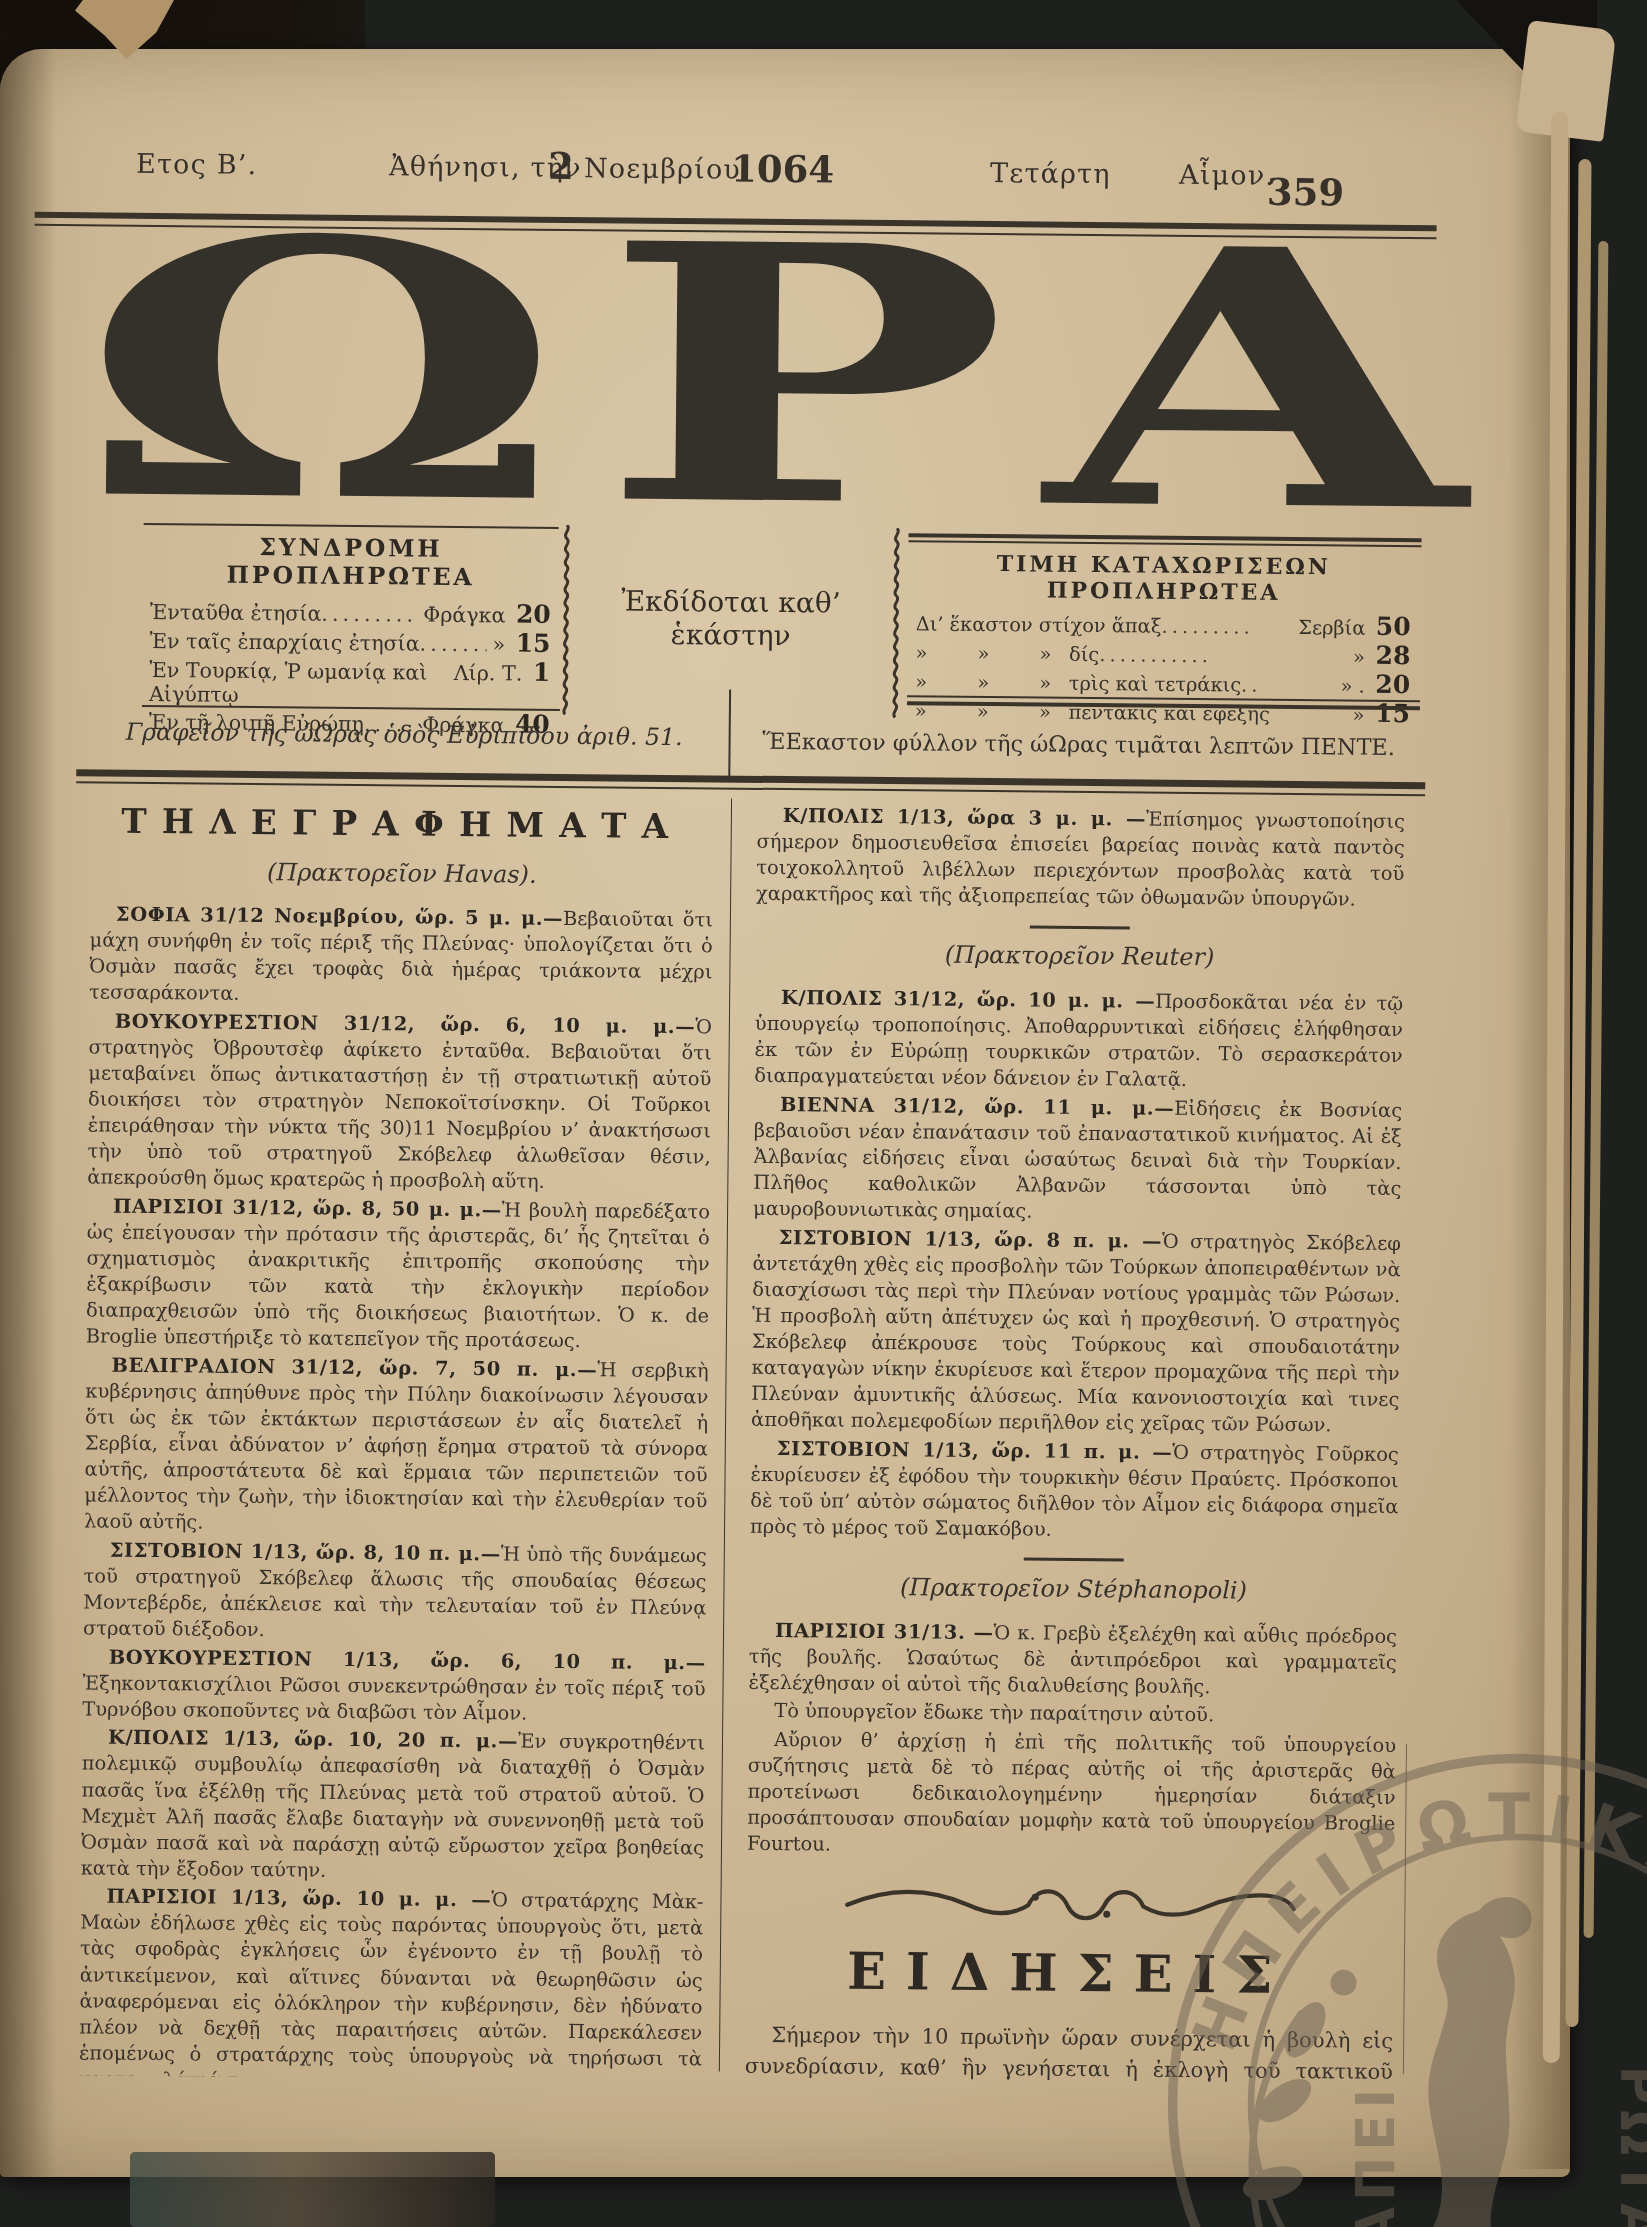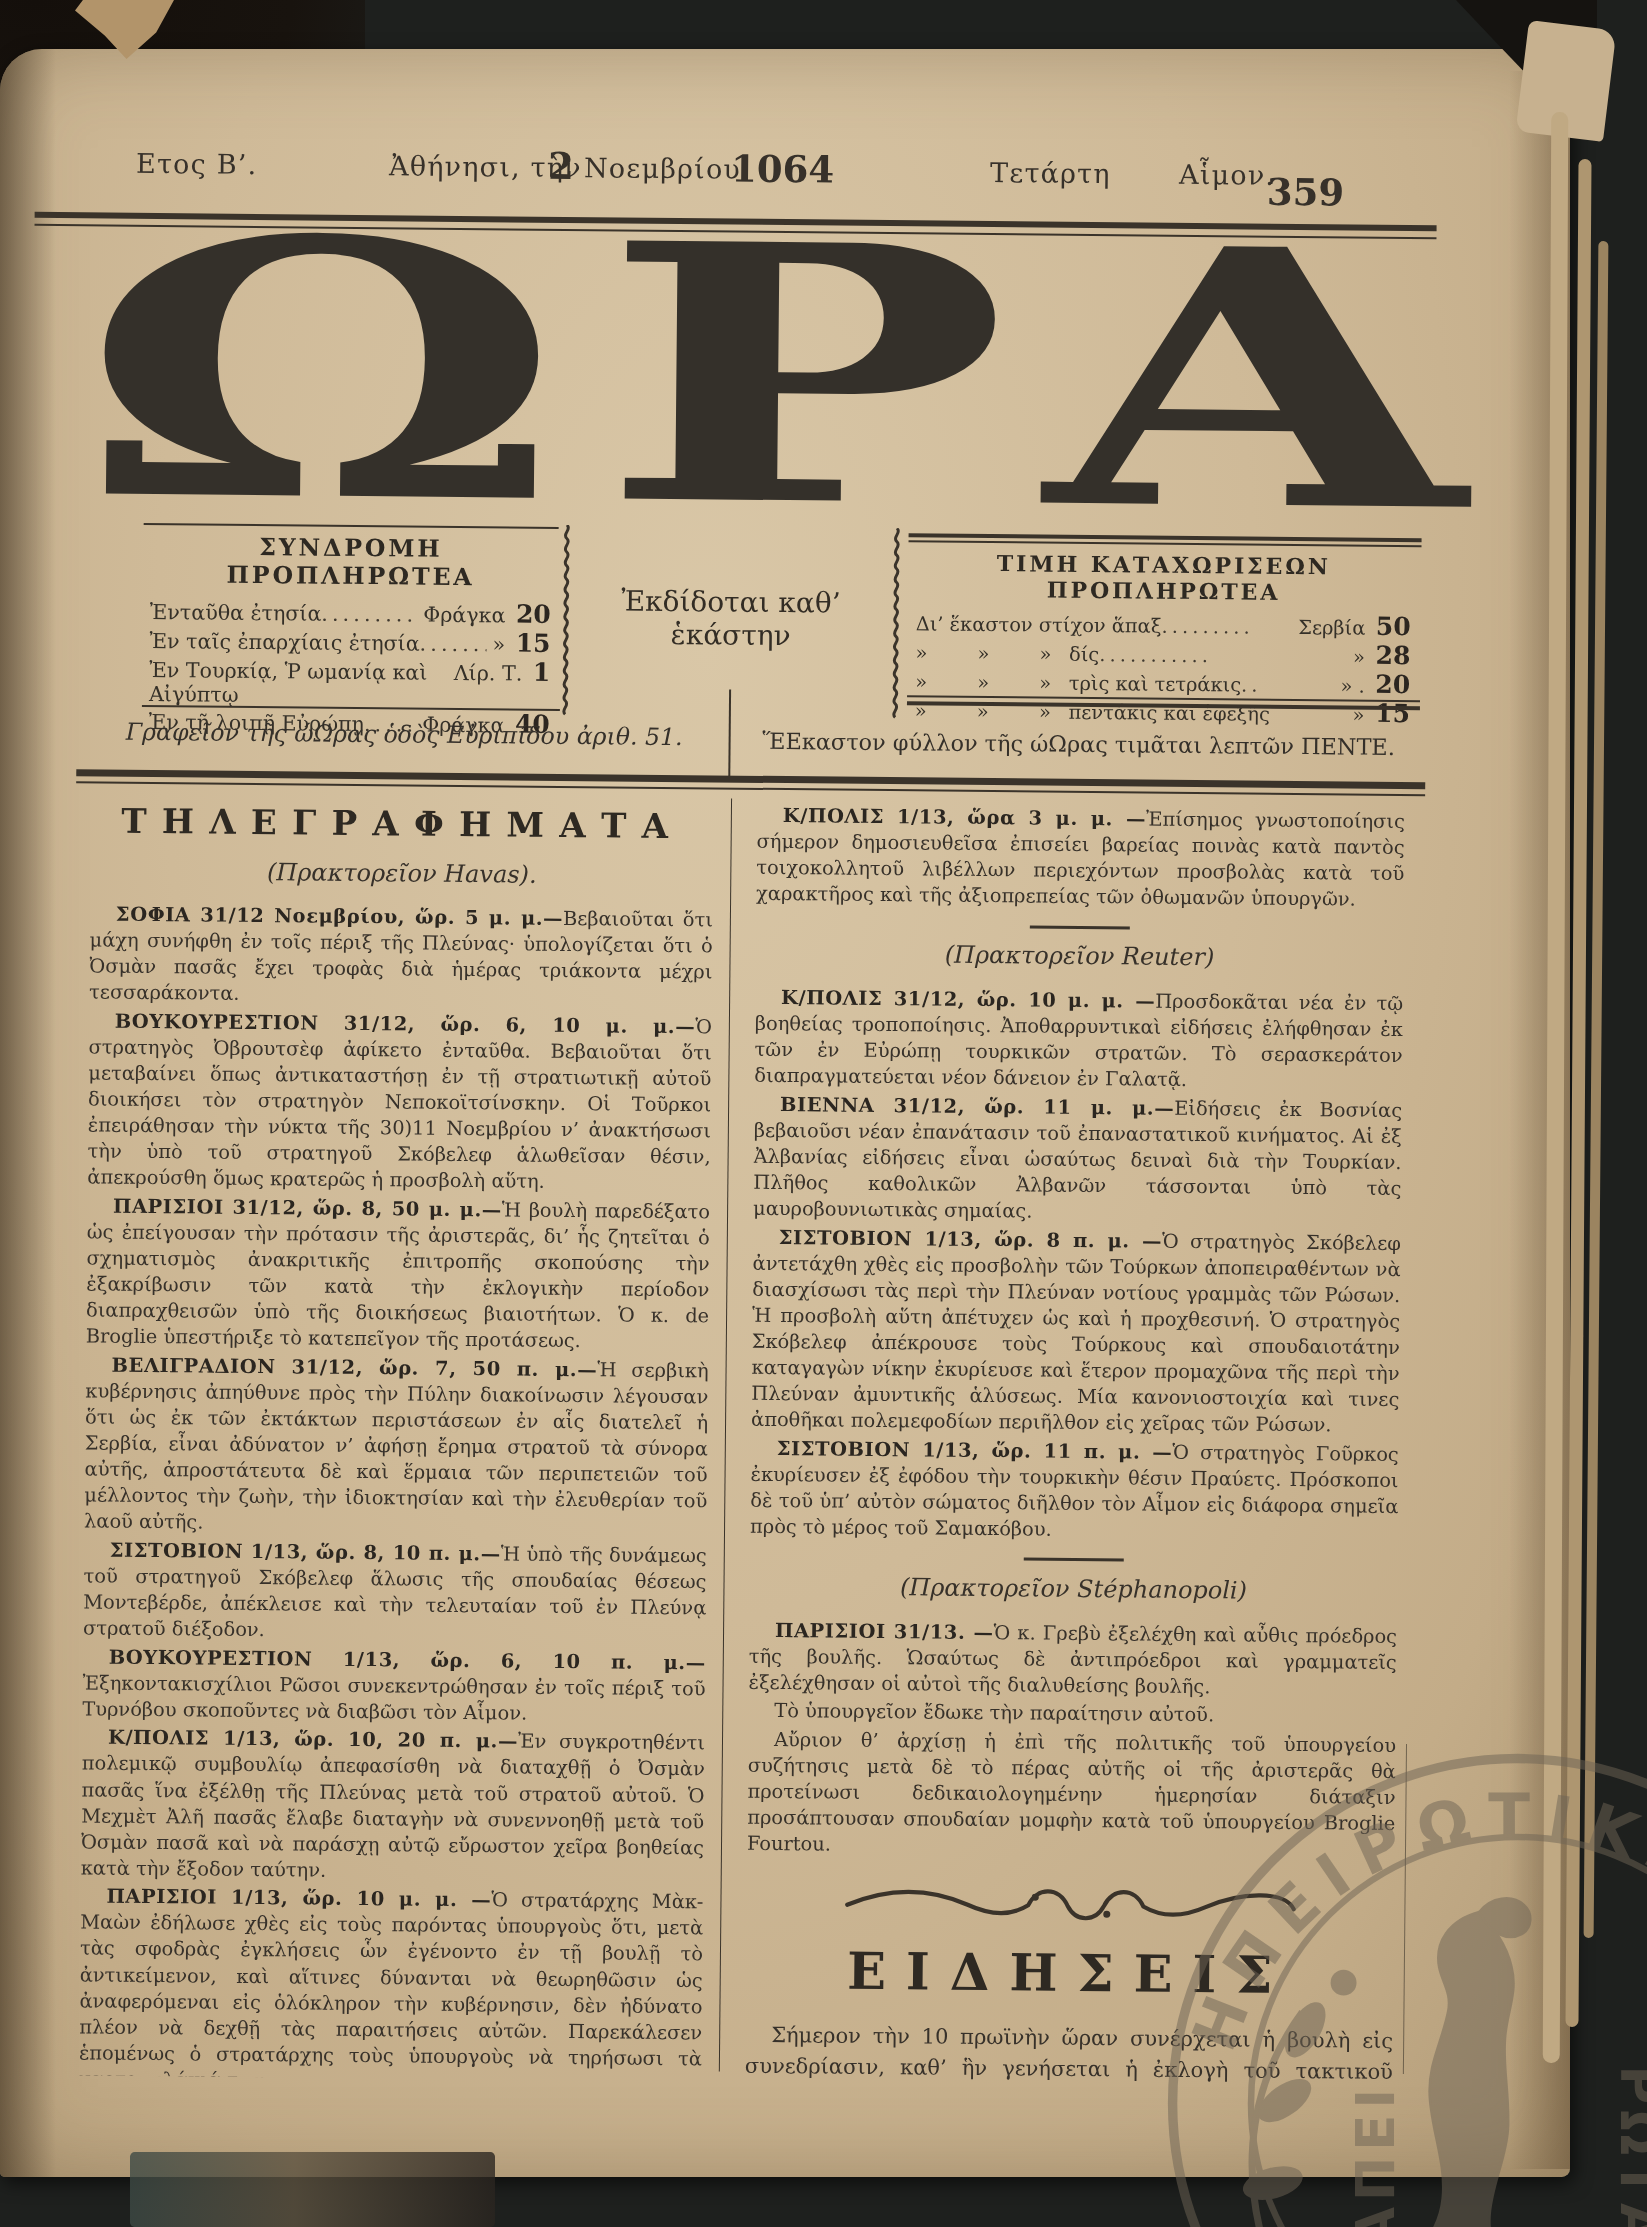--- a/index.html
+++ b/index.html
@@ -204,21 +204,21 @@
     <p><b class="dl">ΒΟΥΚΟΥΡΕΣΤΙΟΝ 1/13, ὥρ. 6, 10 π. μ.—</b><span>Ἐξηκοντακισχίλιοι Ρῶσοι συνεκεντρώθησαν ἐν τοῖς πέριξ τοῦ Τυρνόβου σκοποῦντες νὰ διαβῶσι τὸν Αἷμον.</span></p>
     <p><b class="dl">Κ/ΠΟΛΙΣ 1/13, ὥρ. 10, 20 π. μ.—</b><span>Ἐν συγκροτηθέντι πολεμικῷ συμβουλίῳ ἀπεφασίσθη νὰ διαταχθῇ ὁ Ὀσμὰν πασᾶς ἵνα ἐξέλθῃ τῆς Πλεύνας μετὰ τοῦ στρατοῦ αὐτοῦ. Ὁ Μεχμὲτ Ἀλῆ πασᾶς ἔλαβε διαταγὴν νὰ συνεννοηθῇ μετὰ τοῦ Ὀσμὰν πασᾶ καὶ νὰ παράσχῃ αὐτῷ εὔρωστον χεῖρα βοηθείας κατὰ τὴν ἔξοδον ταύτην.</span></p>
     <p><b class="dl">ΠΑΡΙΣΙΟΙ 1/13, ὥρ. 10 μ. μ. —</b><span>Ὁ στρατάρχης Μὰκ-Μαὼν ἐδήλωσε χθὲς εἰς τοὺς παρόντας ὑπουργοὺς ὅτι, μετὰ τὰς σφοδρὰς ἐγκλήσεις ὧν ἐγένοντο ἐν τῇ βουλῇ τὸ ἀντικείμενον, καὶ αἵτινες δύνανται νὰ θεωρηθῶσιν ὡς ἀναφερόμεναι εἰς ὁλόκληρον τὴν κυβέρνησιν, δὲν ἠδύνατο πλέον νὰ δεχθῇ τὰς παραιτήσεις αὐτῶν. Παρεκάλεσεν ἑπομένως ὁ στρατάρχης τοὺς ὑπουργοὺς νὰ τηρήσωσι τὰ χαρτοφυλάκιά των.</span></p>
 
   </div>
 
   <div class="col" style="left:763px;top:797px;width:648px;height:1279px;">
     <p><b class="dl">Κ/ΠΟΛΙΣ 1/13, ὥρα 3 μ. μ. —</b><span>Ἐπίσημος γνωστοποίησις σήμερον δημοσιευθεῖσα ἐπισείει βαρείας ποινὰς κατὰ παντὸς τοιχοκολλητοῦ λιβέλλων περιεχόντων προσβολὰς κατὰ τοῦ χαρακτῆρος καὶ τῆς ἀξιοπρεπείας τῶν ὀθωμανῶν ὑπουργῶν.</span></p>
     <div class="mini-rule"></div>
     <div class="agency">(Πρακτορεῖον Reuter)</div>
-    <p><b class="dl">Κ/ΠΟΛΙΣ 31/12, ὥρ. 10 μ. μ. —</b><span>Προσδοκᾶται νέα ἐν τῷ βοηθείας τροποποίησις. Ἀποθαρρυντικαὶ εἰδήσεις ἐλήφθησαν ἐκ τῶν ἐν Εὐρώπῃ τουρκικῶν στρατῶν. Τὸ σερασκεράτον διαπραγματεύεται νέον δάνειον ἐν Γαλατᾷ.</span></p>
+    <p><b class="dl">Κ/ΠΟΛΙΣ 31/12, ὥρ. 10 μ. μ. —</b><span>Προσδοκᾶται νέα ἐν τῷ ὑπουργείῳ τροποποίησις. Ἀποθαρρυντικαὶ εἰδήσεις ἐλήφθησαν ἐκ τῶν ἐν Εὐρώπῃ τουρκικῶν στρατῶν. Τὸ σερασκεράτον διαπραγματεύεται νέον δάνειον ἐν Γαλατᾷ.</span></p>
     <p><b class="dl">ΒΙΕΝΝΑ 31/12, ὥρ. 11 μ. μ.—</b><span>Εἰδήσεις ἐκ Βοσνίας βεβαιοῦσι νέαν ἐπανάτασιν τοῦ ἐπαναστατικοῦ κινήματος. Αἱ ἐξ Ἀλβανίας εἰδήσεις εἶναι ὡσαύτως δειναὶ διὰ τὴν Τουρκίαν. Πλῆθος καθολικῶν Ἀλβανῶν τάσσονται ὑπὸ τὰς μαυροβουνιωτικὰς σημαίας.</span></p>
     <p><b class="dl">ΣΙΣΤΟΒΙΟΝ 1/13, ὥρ. 8 π. μ. —</b><span>Ὁ στρατηγὸς Σκόβελεφ ἀντετάχθη χθὲς εἰς προσβολὴν τῶν Τούρκων ἀποπειραθέντων νὰ διασχίσωσι τὰς περὶ τὴν Πλεύναν νοτίους γραμμὰς τῶν Ρώσων. Ἡ προσβολὴ αὕτη ἀπέτυχεν ὡς καὶ ἡ προχθεσινή. Ὁ στρατηγὸς Σκόβελεφ ἀπέκρουσε τοὺς Τούρκους καὶ σπουδαιοτάτην καταγαγὼν νίκην ἐκυρίευσε καὶ ἕτερον προμαχῶνα τῆς περὶ τὴν Πλεύναν ἀμυντικῆς ἁλύσεως. Μία κανονιοστοιχία καὶ τινες ἀποθῆκαι πολεμεφοδίων περιῆλθον εἰς χεῖρας τῶν Ρώσων.</span></p>
     <p><b class="dl">ΣΙΣΤΟΒΙΟΝ 1/13, ὥρ. 11 π. μ. —</b><span>Ὁ στρατηγὸς Γοῦρκος ἐκυρίευσεν ἐξ ἐφόδου τὴν τουρκικὴν θέσιν Πραύετς. Πρόσκοποι δὲ τοῦ ὑπ’ αὐτὸν σώματος διῆλθον τὸν Αἷμον εἰς διάφορα σημεῖα πρὸς τὸ μέρος τοῦ Σαμακόβου.</span></p>
     <div class="mini-rule"></div>
     <div class="agency">(Πρακτορεῖον Stéphanopoli)</div>
     <p><b class="dl">ΠΑΡΙΣΙΟΙ 31/13. —</b><span>Ὁ κ. Γρεβὺ ἐξελέχθη καὶ αὖθις πρόεδρος τῆς βουλῆς. Ὡσαύτως δὲ ἀντιπρόεδροι καὶ γραμματεῖς ἐξελέχθησαν οἱ αὐτοὶ τῆς διαλυθείσης βουλῆς.</span></p>
     <p>Τὸ ὑπουργεῖον ἔδωκε τὴν παραίτησιν αὐτοῦ.</p>
     <p>Αὔριον θ’ ἀρχίσῃ ἡ ἐπὶ τῆς πολιτικῆς τοῦ ὑπουργείου συζήτησις μετὰ δὲ τὸ πέρας αὐτῆς οἱ τῆς ἀριστερᾶς θὰ προτείνωσι δεδικαιολογημένην ἡμερησίαν διάταξιν προσάπτουσαν σπουδαίαν μομφὴν κατὰ τοῦ ὑπουργείου Broglie Fourtou.</p>
     <svg class="ornament" width="460" height="47" viewBox="0 0 780 80">
       <path d="M10 46 C 80 16 150 16 215 44 C 255 62 290 62 318 44 C 333 12 370 12 385 44 C 400 72 432 72 447 44 C 462 12 499 12 514 44 C 545 62 580 62 620 44 C 685 16 755 16 770 46" fill="none" stroke="#3a332a" stroke-width="7" stroke-linecap="round"></path>

